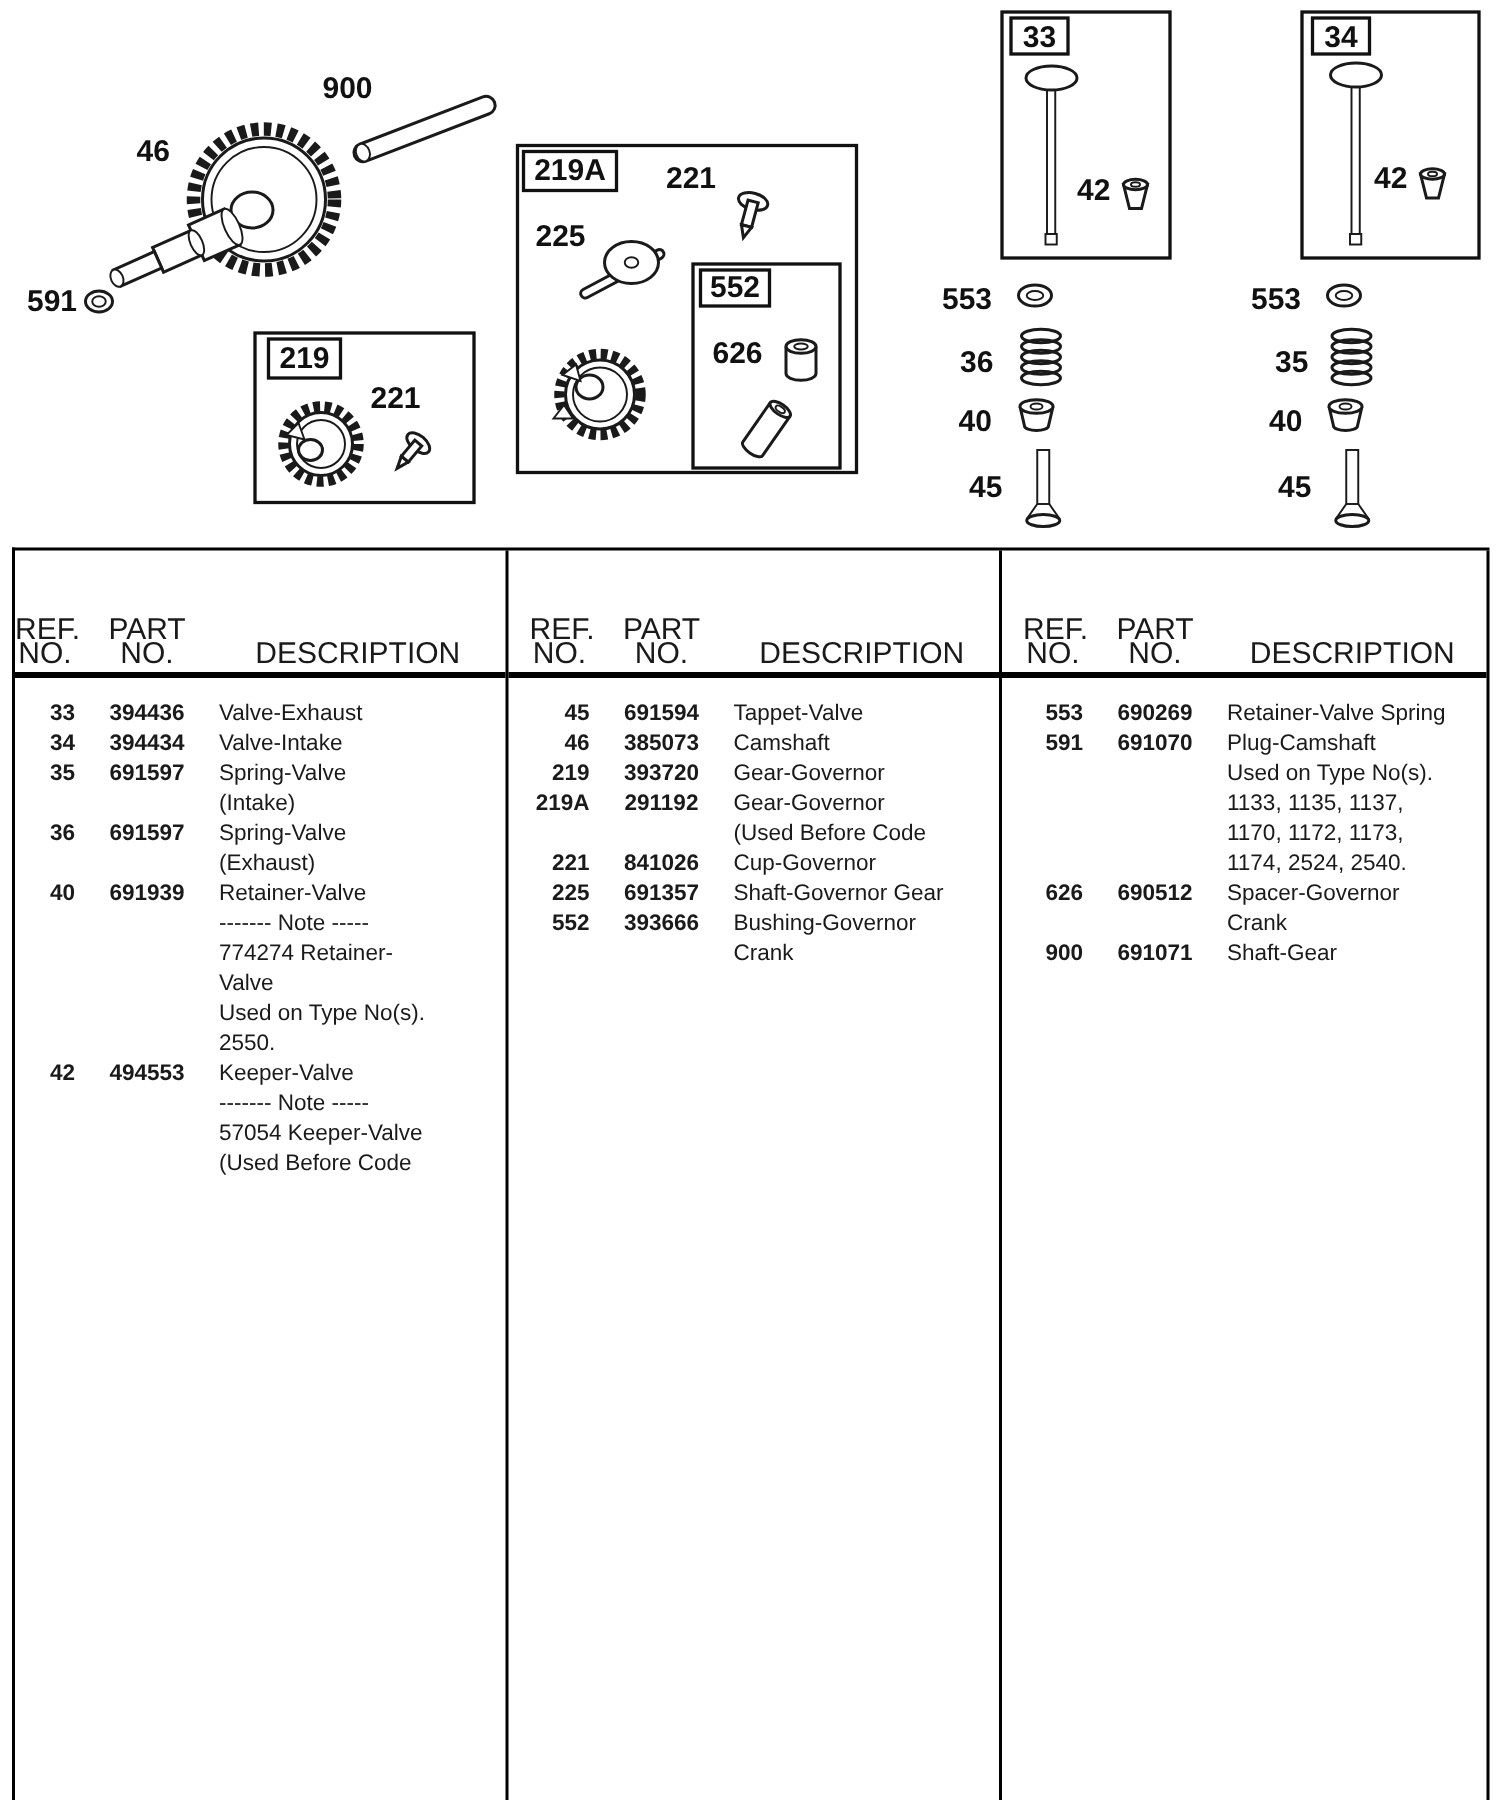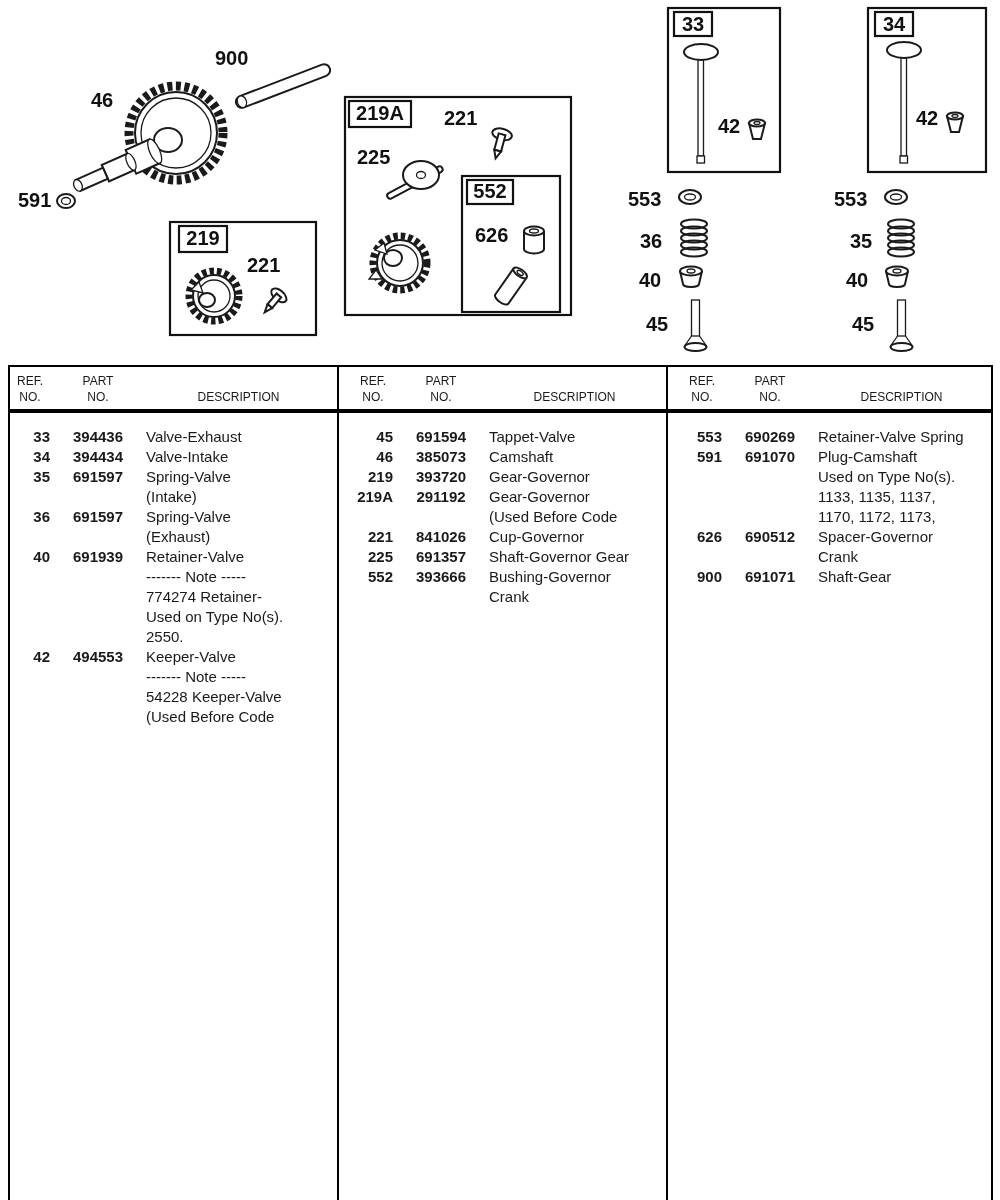--- a/index.html
+++ b/index.html
@@ -16,21 +16,21 @@
   .diagram .box   { fill:none; stroke:#111; stroke-width:2.2; }
   .diagram text   { font:700 20px "Liberation Sans", sans-serif; fill:#111; }
 
   
   .table-wrap { position:absolute; left:8px; top:365px; width:985px; bottom:0;
                 display:flex; border-top:2px solid #000; border-left:2px solid #000; }
   .col  { width:329px; border-right:2px solid #000; display:flex; flex-direction:column; }
   .col:last-child { width:325px; }
   .col-header { display:grid; grid-template-columns:40px 80px 1fr; column-gap:8px;
                 padding:6px 6px 4px 0; border-bottom:4px solid #000;
-                font-size:12px; line-height:16px; min-height:41px; }
+                font-size:20px; line-height:16px; min-height:41px;margin-top:39px; }
   .col.indent .col-header, .col.indent .rows { padding-left:14px; }
   .h-ref, .h-part { display:flex; flex-direction:column; text-align:center; }
   .h-desc { text-align:center; align-self:end; }
   .rows { padding:14px 6px 0 0; }
   .line { display:grid; grid-template-columns:40px 80px 1fr; column-gap:8px;
           font-size:15px; line-height:20px; }
   .line .ref  { text-align:right; font-weight:700; }
   .line .part { text-align:center; font-weight:700; }
   .line .desc b { font-weight:400; }
 </style>
@@ -268,41 +268,46 @@
             <span class="desc"><b>------- Note -----</b></span>
           </div>
           <div class="line">
             <span class="ref"></span>
             <span class="part"></span>
             <span class="desc"><b>774274</b> Retainer-</span>
           </div>
           <div class="line">
             <span class="ref"></span>
             <span class="part"></span>
+            <span class="desc">Valve</span>
+          </div>
+          <div class="line">
+            <span class="ref"></span>
+            <span class="part"></span>
             <span class="desc">Used on Type No(s).</span>
           </div>
           <div class="line">
             <span class="ref"></span>
             <span class="part"></span>
             <span class="desc">2550.</span>
           </div>
           <div class="line">
             <span class="ref">42</span>
             <span class="part">494553</span>
             <span class="desc">Keeper-Valve</span>
           </div>
           <div class="line">
             <span class="ref"></span>
             <span class="part"></span>
             <span class="desc"><b>------- Note -----</b></span>
           </div>
           <div class="line">
             <span class="ref"></span>
             <span class="part"></span>
-            <span class="desc"><b>54228</b> Keeper-Valve</span>
+            <span class="desc"><b>57054</b> Keeper-Valve</span>
           </div>
           <div class="line">
             <span class="ref"></span>
             <span class="part"></span>
             <span class="desc">(Used Before Code</span>
           </div>
         </div>
     </div>
 
     <div class="col indent">
@@ -398,20 +403,25 @@
             <span class="ref"></span>
             <span class="part"></span>
             <span class="desc">1133, 1135, 1137,</span>
           </div>
           <div class="line">
             <span class="ref"></span>
             <span class="part"></span>
             <span class="desc">1170, 1172, 1173,</span>
           </div>
           <div class="line">
+            <span class="ref"></span>
+            <span class="part"></span>
+            <span class="desc">1174, 2524, 2540.</span>
+          </div>
+          <div class="line">
             <span class="ref">626</span>
             <span class="part">690512</span>
             <span class="desc">Spacer-Governor</span>
           </div>
           <div class="line">
             <span class="ref"></span>
             <span class="part"></span>
             <span class="desc">Crank</span>
           </div>
           <div class="line">

